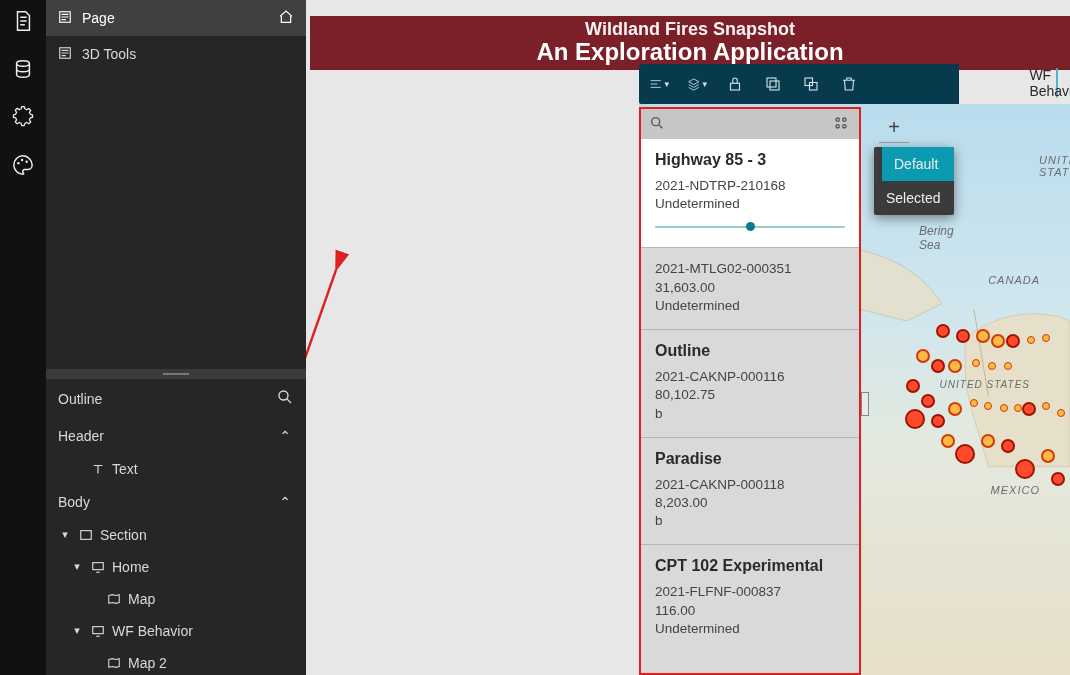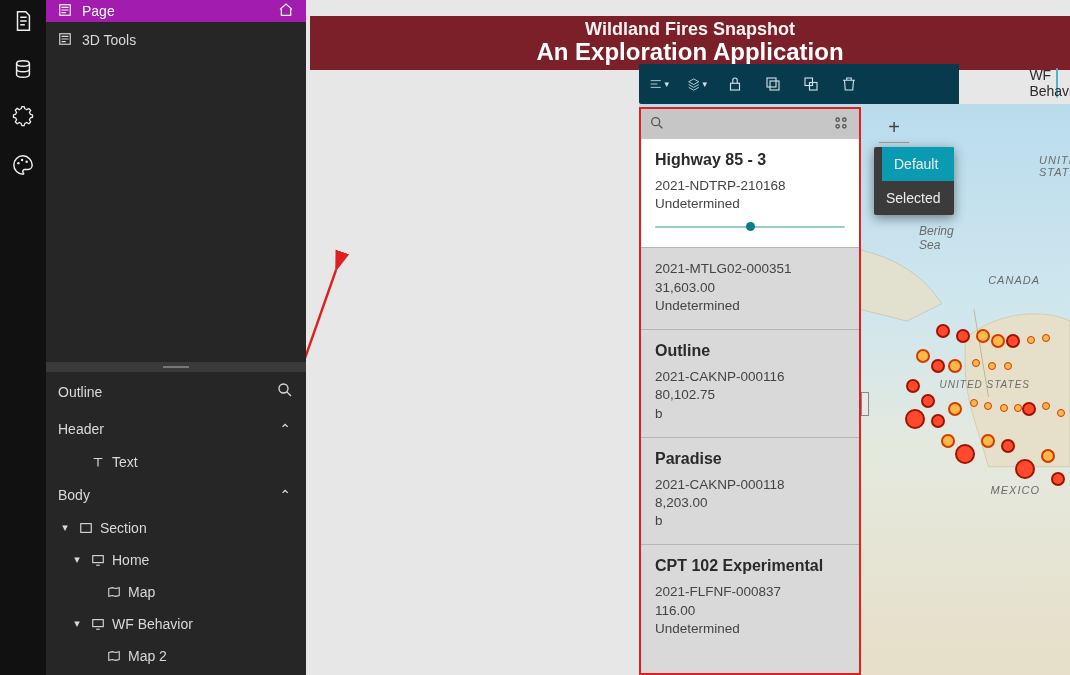--- a/index.html
+++ b/index.html
@@ -11,21 +11,21 @@
   .railcol .ico { width:22px; height:22px; color:#eee; display:flex; align-items:center; justify-content:center; }
   .railcol .ico svg { width:22px; height:22px; fill:#eee; }
 
   .panelcol { width:260px; background:#262626; color:#d9d9d9; display:flex; flex-direction:column; font-size:14px; }
   .canvascol { flex:1; position:relative; background:#e7e7e7; }
 
   
   .panel-top { flex:0 0 auto; }
   .row { display:flex; align-items:center; height:36px; padding:0 12px; gap:10px; cursor:pointer; }
   .row .lbl { flex:1; }
-  .row.page { background:#a21caf; color:#fff; height:22px; }
+  .row.page { background:#404040; color:#fff; height:36px; }
   .row.page .home { margin-left:auto; }
   .row.tools { background:#262626; }
 
   .drag-handle { height:10px; display:flex; align-items:center; justify-content:center; background:#3a3a3a; }
   .drag-handle .line { width:26px; height:2px; border-top:1px solid #777; border-bottom:1px solid #777; }
 
   
   .panel-bottom { flex:1; overflow:auto; background:#262626; }
   .sect-head { display:flex; align-items:center; height:40px; padding:0 12px; font-size:14px; color:#d9d9d9; }
   .sect-head .spacer { flex:1; }

